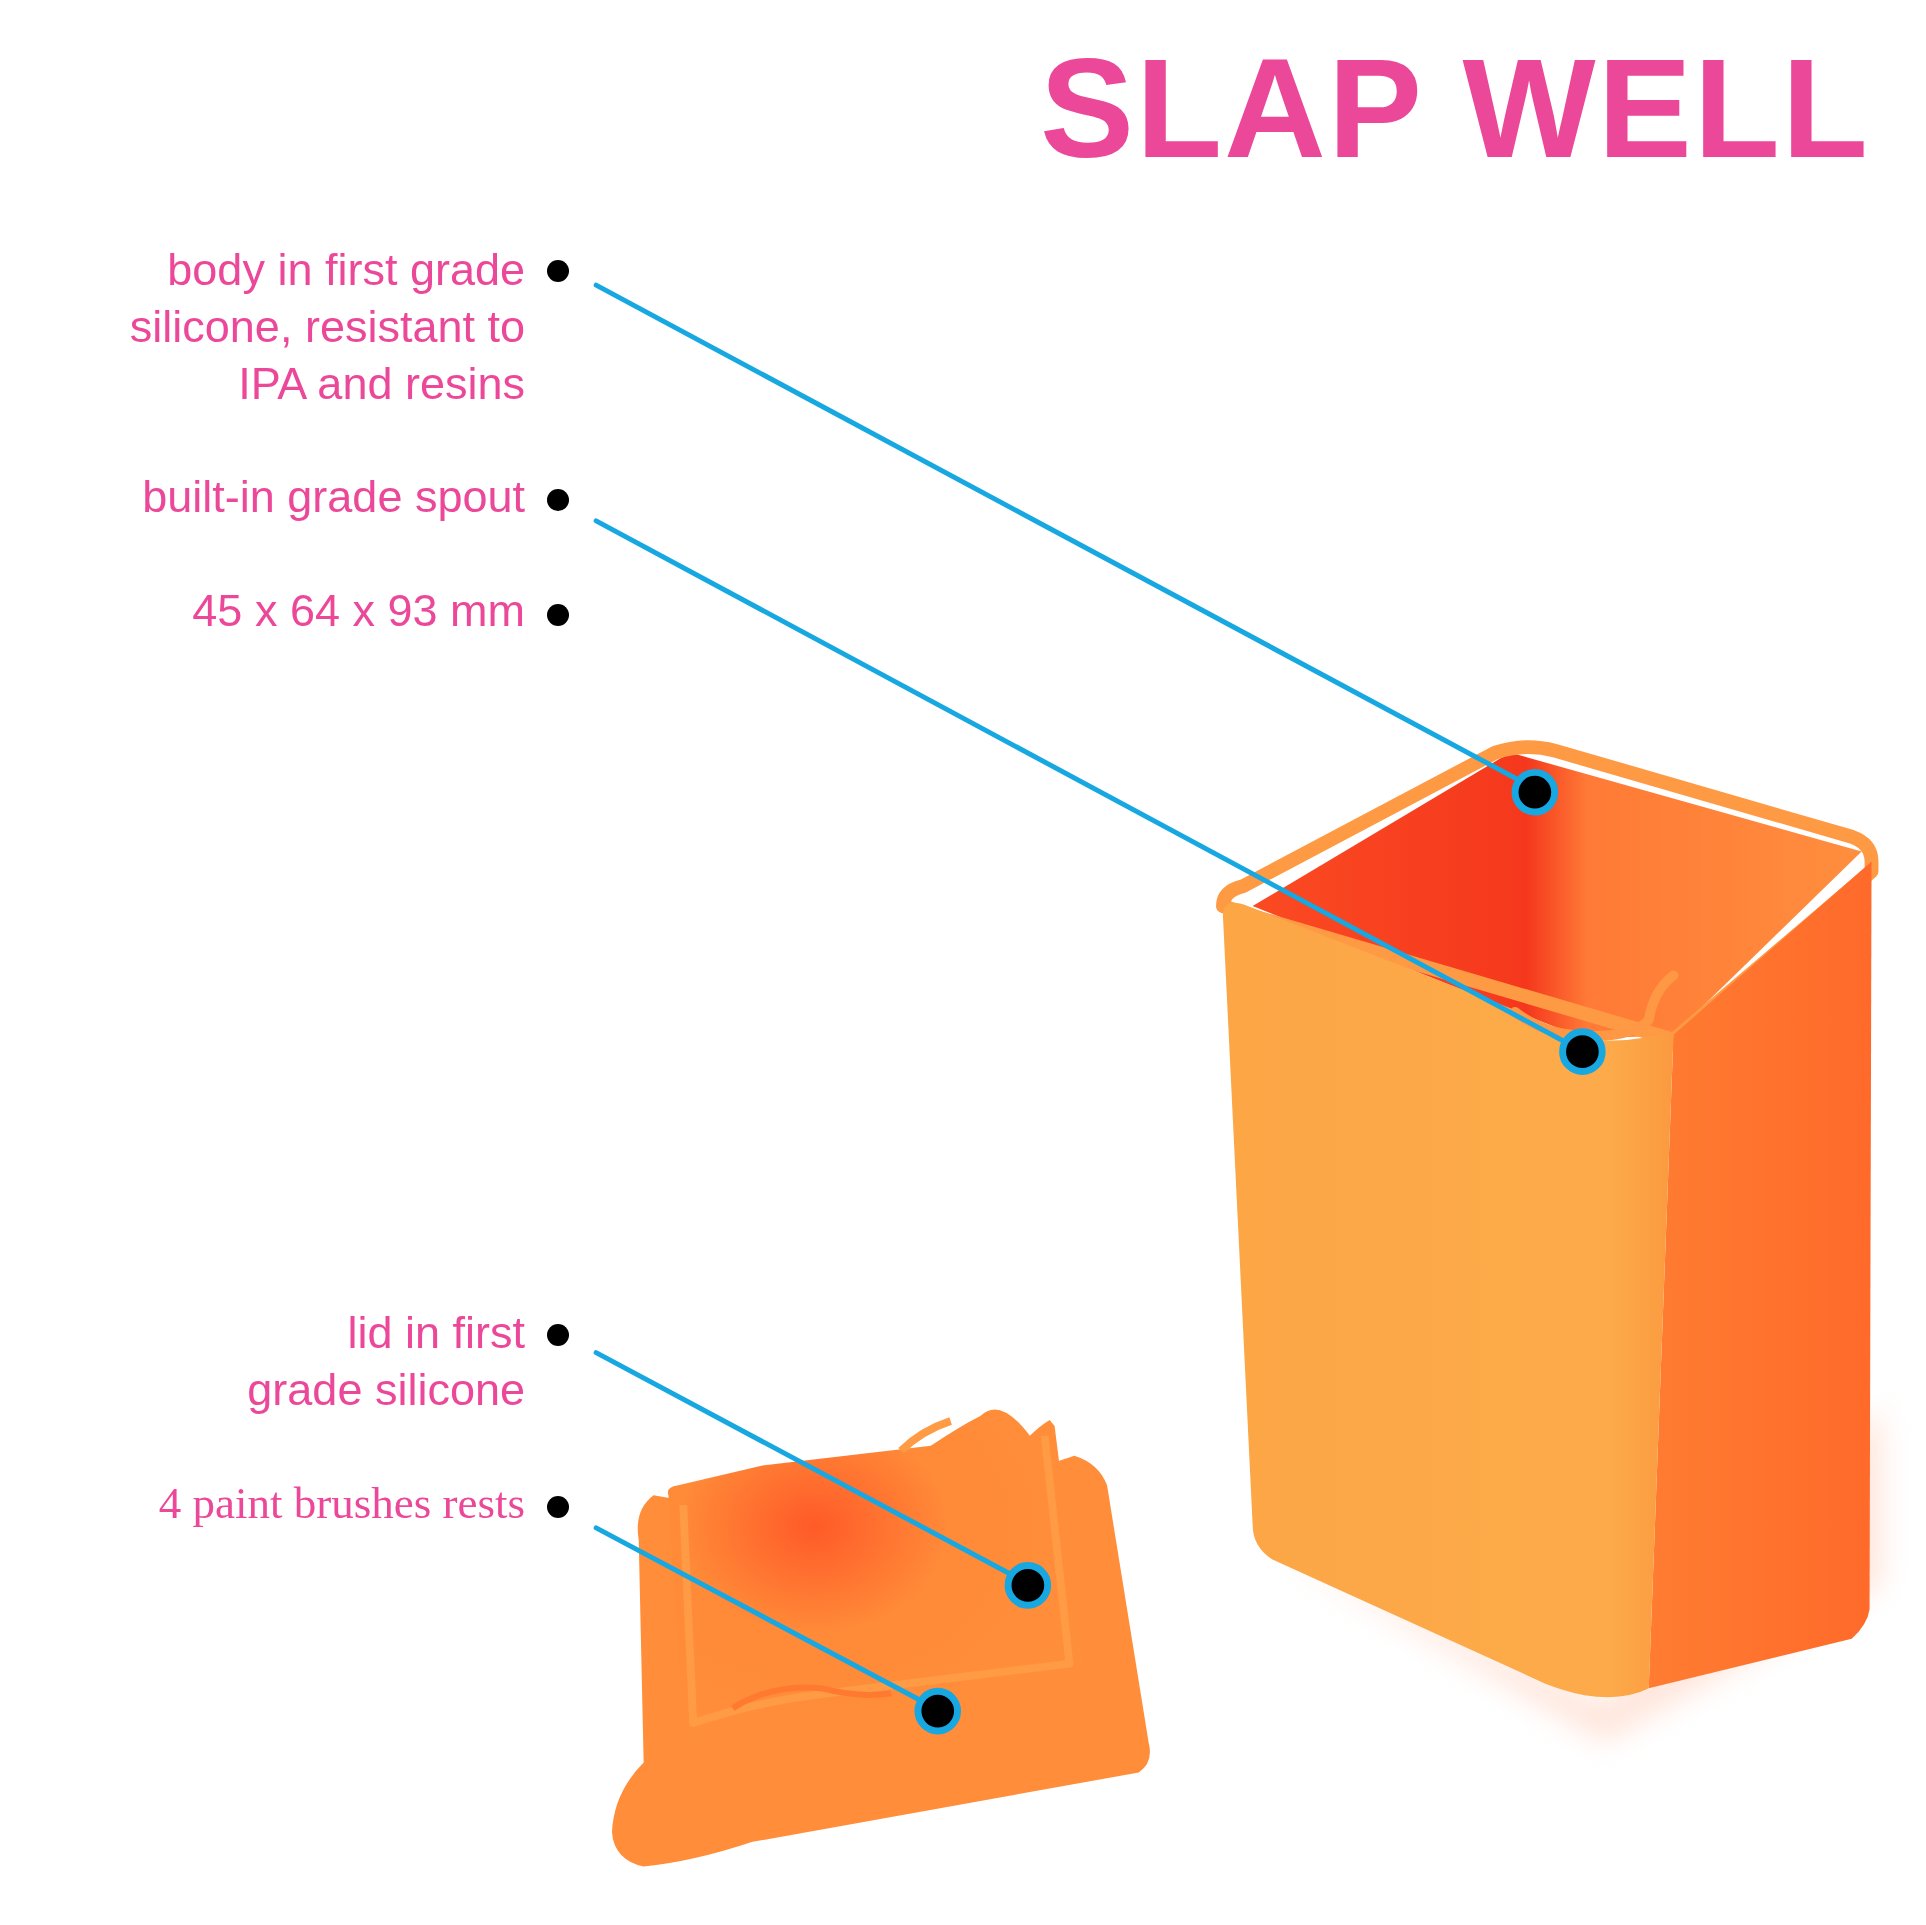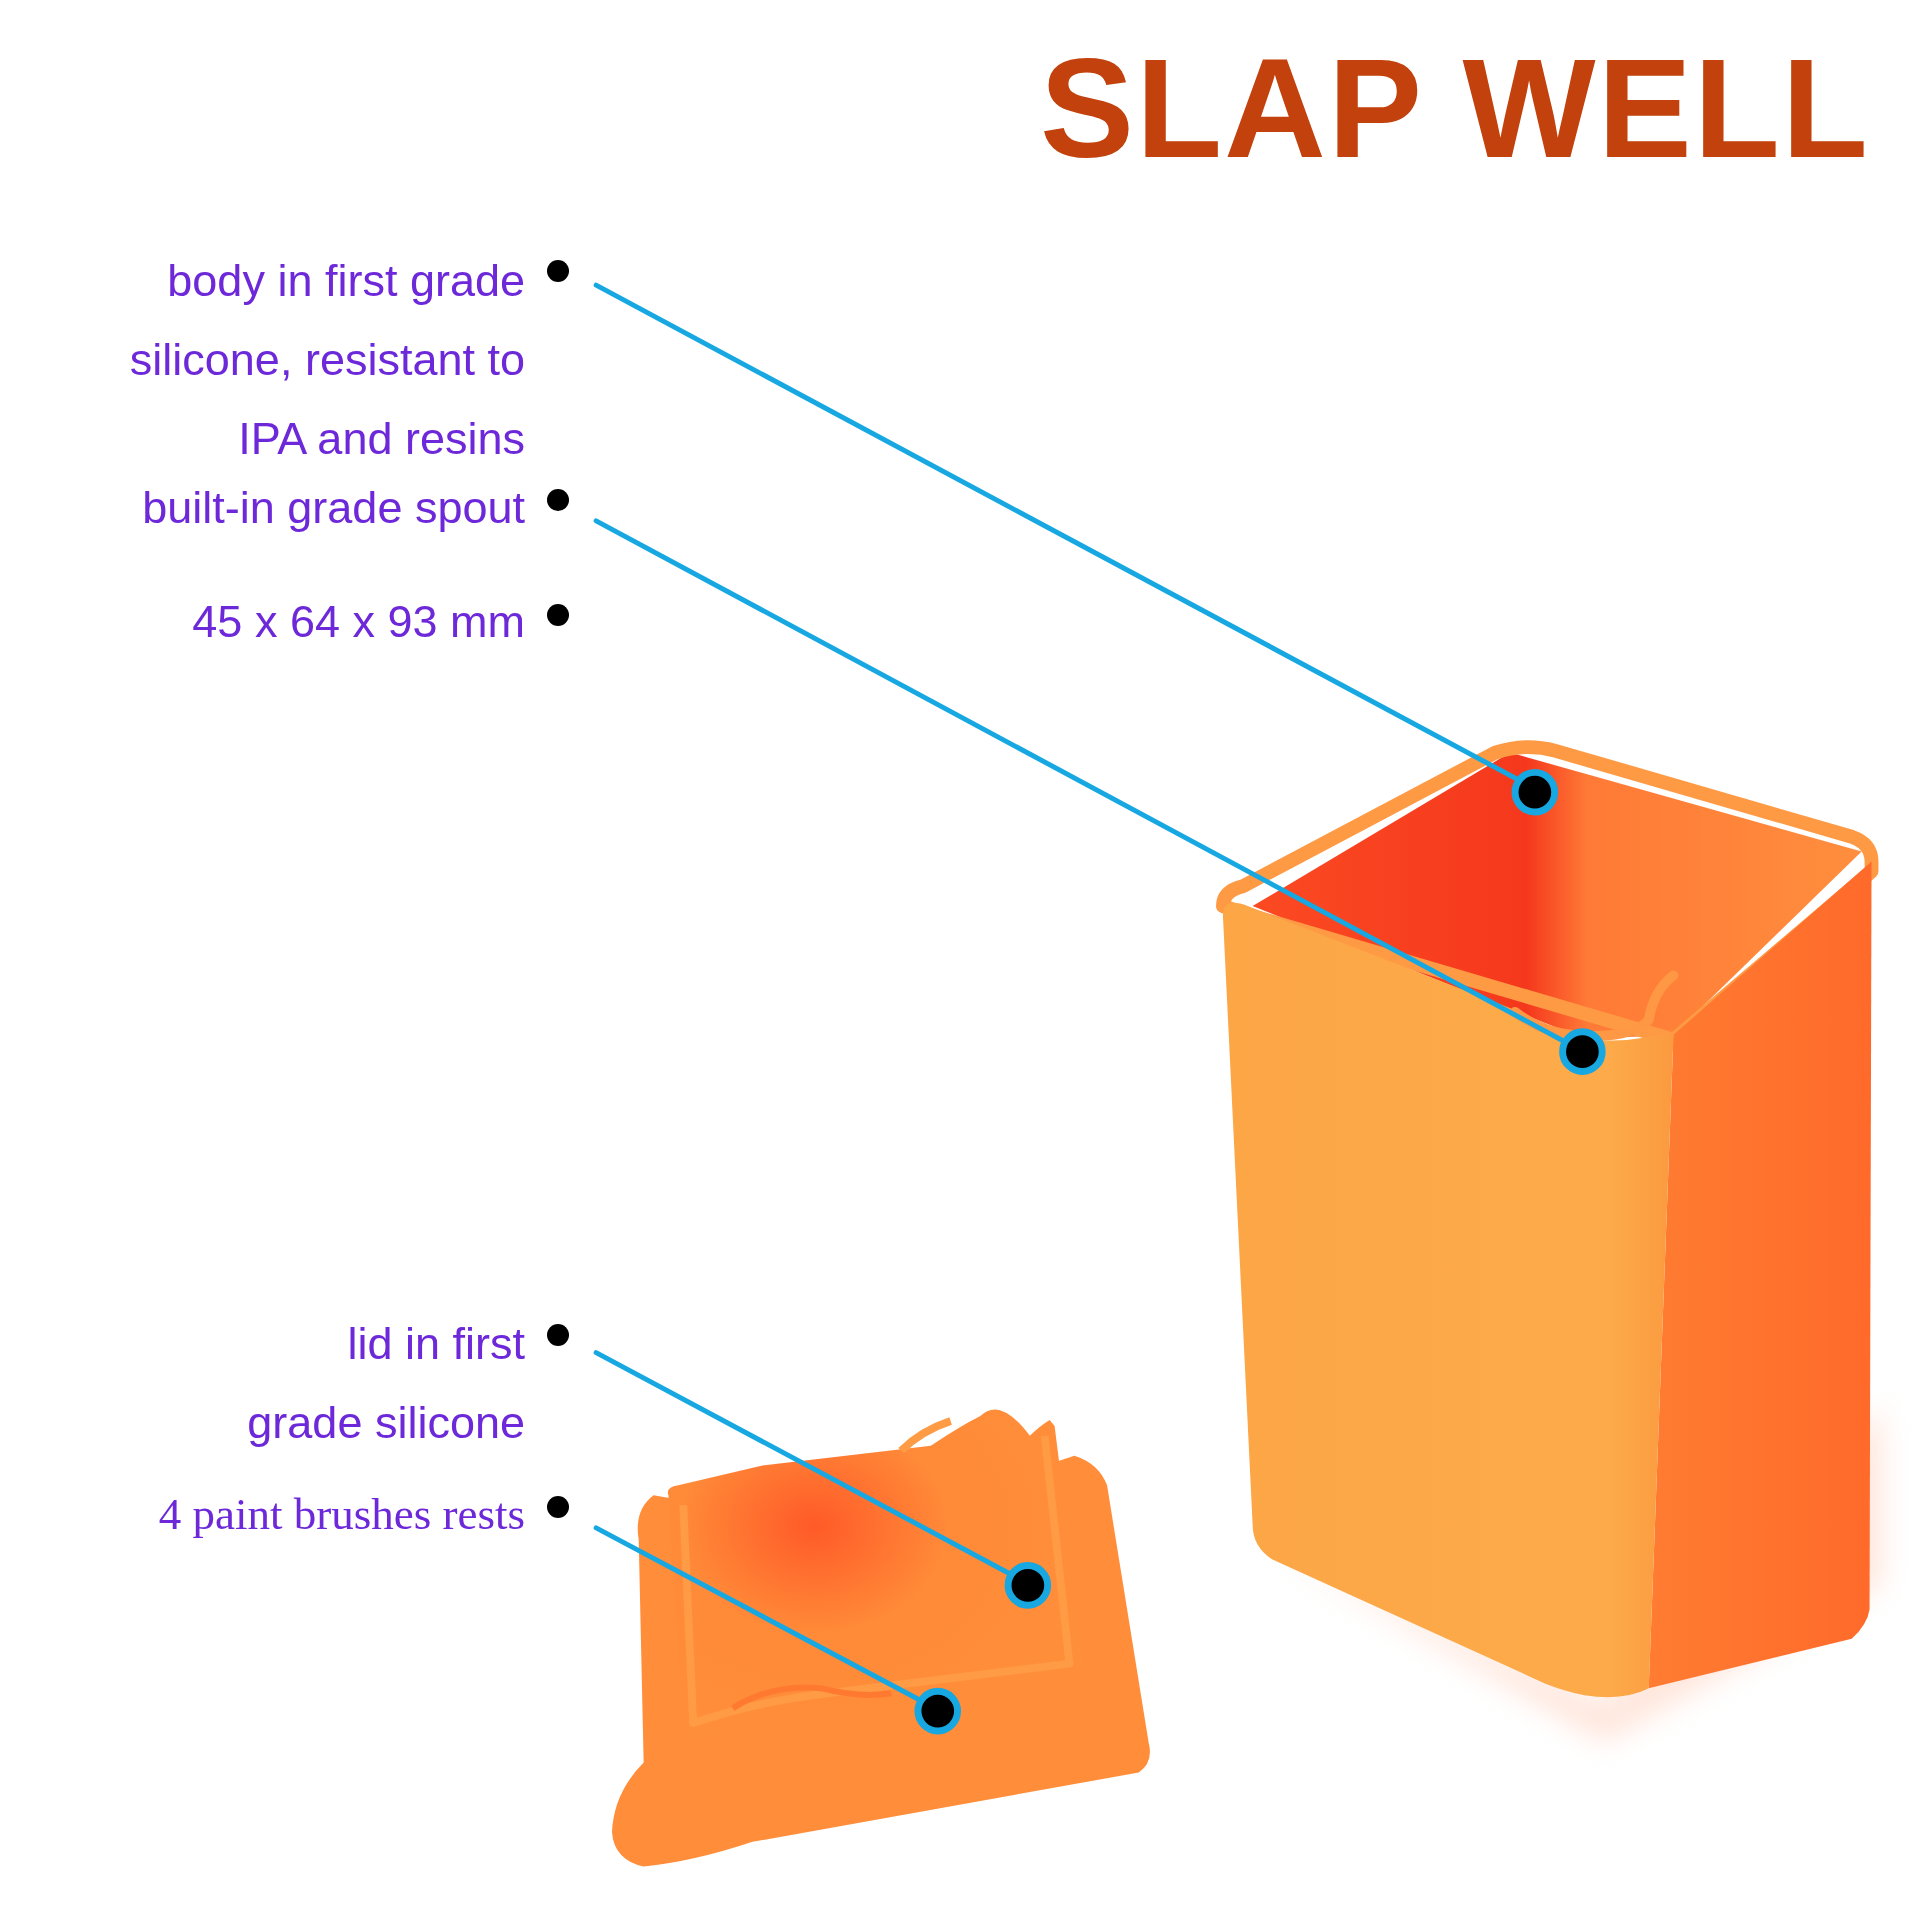--- a/index.html
+++ b/index.html
@@ -1,21 +1,21 @@
 <!DOCTYPE html>
 <html><head>
 <meta charset="utf-8">
 <style>
   html, body { margin: 0; padding: 0; background: #ffffff; }
   body { width: 1927px; height: 1926px; position: relative; overflow: hidden;
          font-family: "Liberation Sans", "DejaVu Sans", sans-serif; }
   .title { position: absolute; right: 57px; top: 38px; font-size: 141px; font-weight: 700;
-           letter-spacing: 2px; color: #c2410c; line-height: 1; margin: 0; }
-  .feature { position: absolute; right: 1402px; text-align: right; color: #6d28d9;
-             font-size: 45px; line-height: 79px; white-space: pre-line; }
+           letter-spacing: 2px; color: #ec4899; line-height: 1; margin: 0; }
+  .feature { position: absolute; right: 1402px; text-align: right; color: #ec4899;
+             font-size: 45px; line-height: 57px; white-space: pre-line; }
   .bullet { position: absolute; width: 22px; height: 22px; border-radius: 50%; background: #000; }
   svg.art { position: absolute; left: 0; top: 0; }
 </style>
 </head>
 <body>
 
 <h1 class="title">SLAP WELL</h1>
 
 <div class="feature" style="top:241px;">body in first grade
 silicone, resistant to

